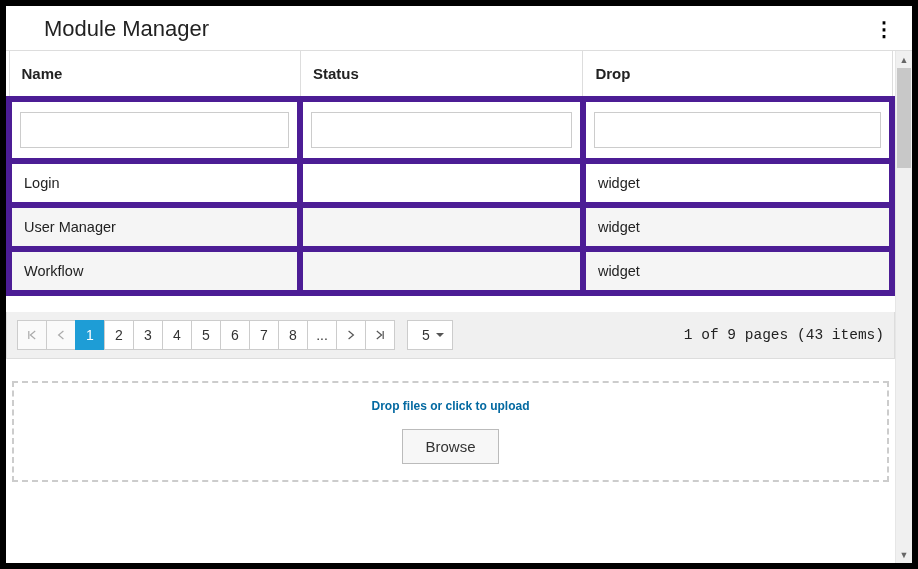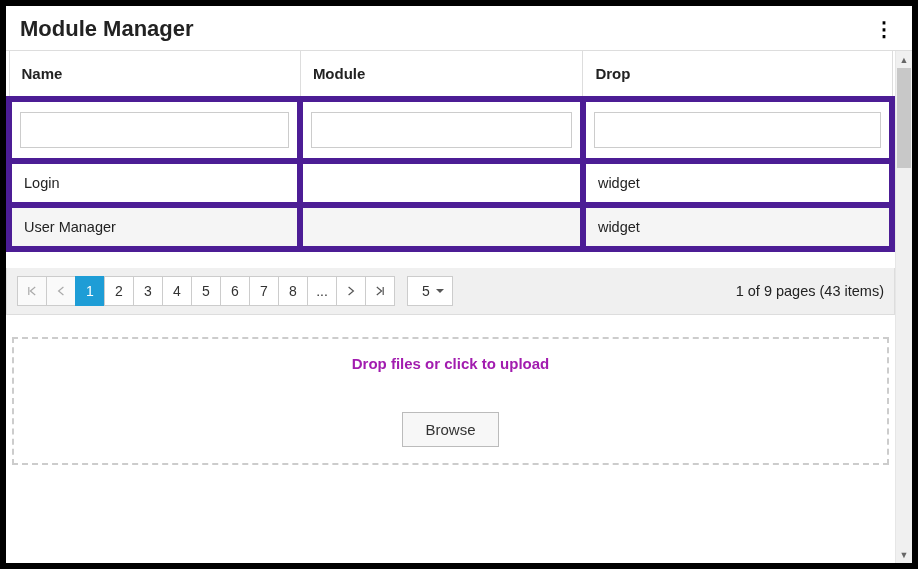--- a/index.html
+++ b/index.html
@@ -20,22 +20,23 @@
     }
     .panel-header {
       display: flex;
       align-items: center;
       justify-content: space-between;
       padding: 10px 12px 8px 14px;
       border-bottom: 1px solid #ddd;
     }
     .panel-title {
       font-size: 22px;
-      font-weight: 700;
-      color: #222;
+      font-weight: 400;
+      color: #222;
+      margin-left: 24px;
     }
     .kebab {
       font-size: 20px;
       cursor: pointer;
       padding: 0 6px;
       line-height: 1;
       font-weight: bold;
     }
     .content-wrap {
       flex: 1;
@@ -151,42 +152,42 @@
       top: 50%;
       transform: translateY(-50%);
       border: 4px solid transparent;
       border-top-color: #555;
       margin-top: 2px;
     }
     .pager-info {
       margin-left: auto;
       font-size: 14.5px;
       color: #222;
+      font-family: Liberation Mono, monospace;
     }
     .dropzone {
       margin: 6px 6px 6px 6px;
       border: 2px dashed #ccc;
       text-align: center;
       padding: 16px 0 16px;
     }
     .dropzone-text {
-      color: #a21caf;
+      color: #0369a1;
       font-weight: bold;
-      font-size: 15px;
+      font-size: 12px;
       margin-bottom: 16px;
     }
     .browse-btn {
       display: inline-block;
       padding: 8px 22px;
       border: 1px solid #bbb;
       background: #f7f7f7;
       font-size: 15px;
       color: #333;
       cursor: pointer;
-      margin-top: 24px;
     }
     .icon-svg { width: 8px; height: 10px; }
   </style>
 </head>
 <body>
 
 <div class="panel">
   <div class="panel-header">
     <div class="panel-title">Module Manager</div>
     <div class="kebab">⋮</div>
@@ -197,40 +198,45 @@
 
       <table>
         <colgroup>
           <col style="width:33%">
             <col style="width:32%">
             <col style="width:35%">
         </colgroup>
         <thead>
           <tr>
             <th>Name</th>
-            <th>Module</th>
+            <th>Status</th>
             <th>Drop</th>
           </tr>
         </thead>
         <tbody id="tbody">
           <tr>
             <td class="filter-cell"><input class="filter-input" value="" style=""></td>
             <td class="filter-cell"><input class="filter-input" value="" style=""></td>
             <td class="filter-cell"><input class="filter-input" value="" style=""></td>
           </tr>
         <tr class="odd">
               <td class="data-cell">Login</td>
               <td class="data-cell"></td>
               <td class="data-cell">widget</td>
             </tr>
             <tr class="even">
               <td class="data-cell">User Manager</td>
               <td class="data-cell"></td>
               <td class="data-cell">widget</td>
             </tr>
+            <tr class="even">
+              <td class="data-cell">Workflow</td>
+              <td class="data-cell"></td>
+              <td class="data-cell">widget</td>
+            </tr>
           </tbody>
       </table>
 
       <div class="pager-row">
         <div class="btn-group">
           <div class="pg-btn disabled">
             <svg class="icon-svg" viewBox="0 0 10 12">
                 <path d="M1 1v10M9 1L3 6l6 5" stroke="#aaa" stroke-width="1.5" fill="none"></path>
               </svg>
           </div>

